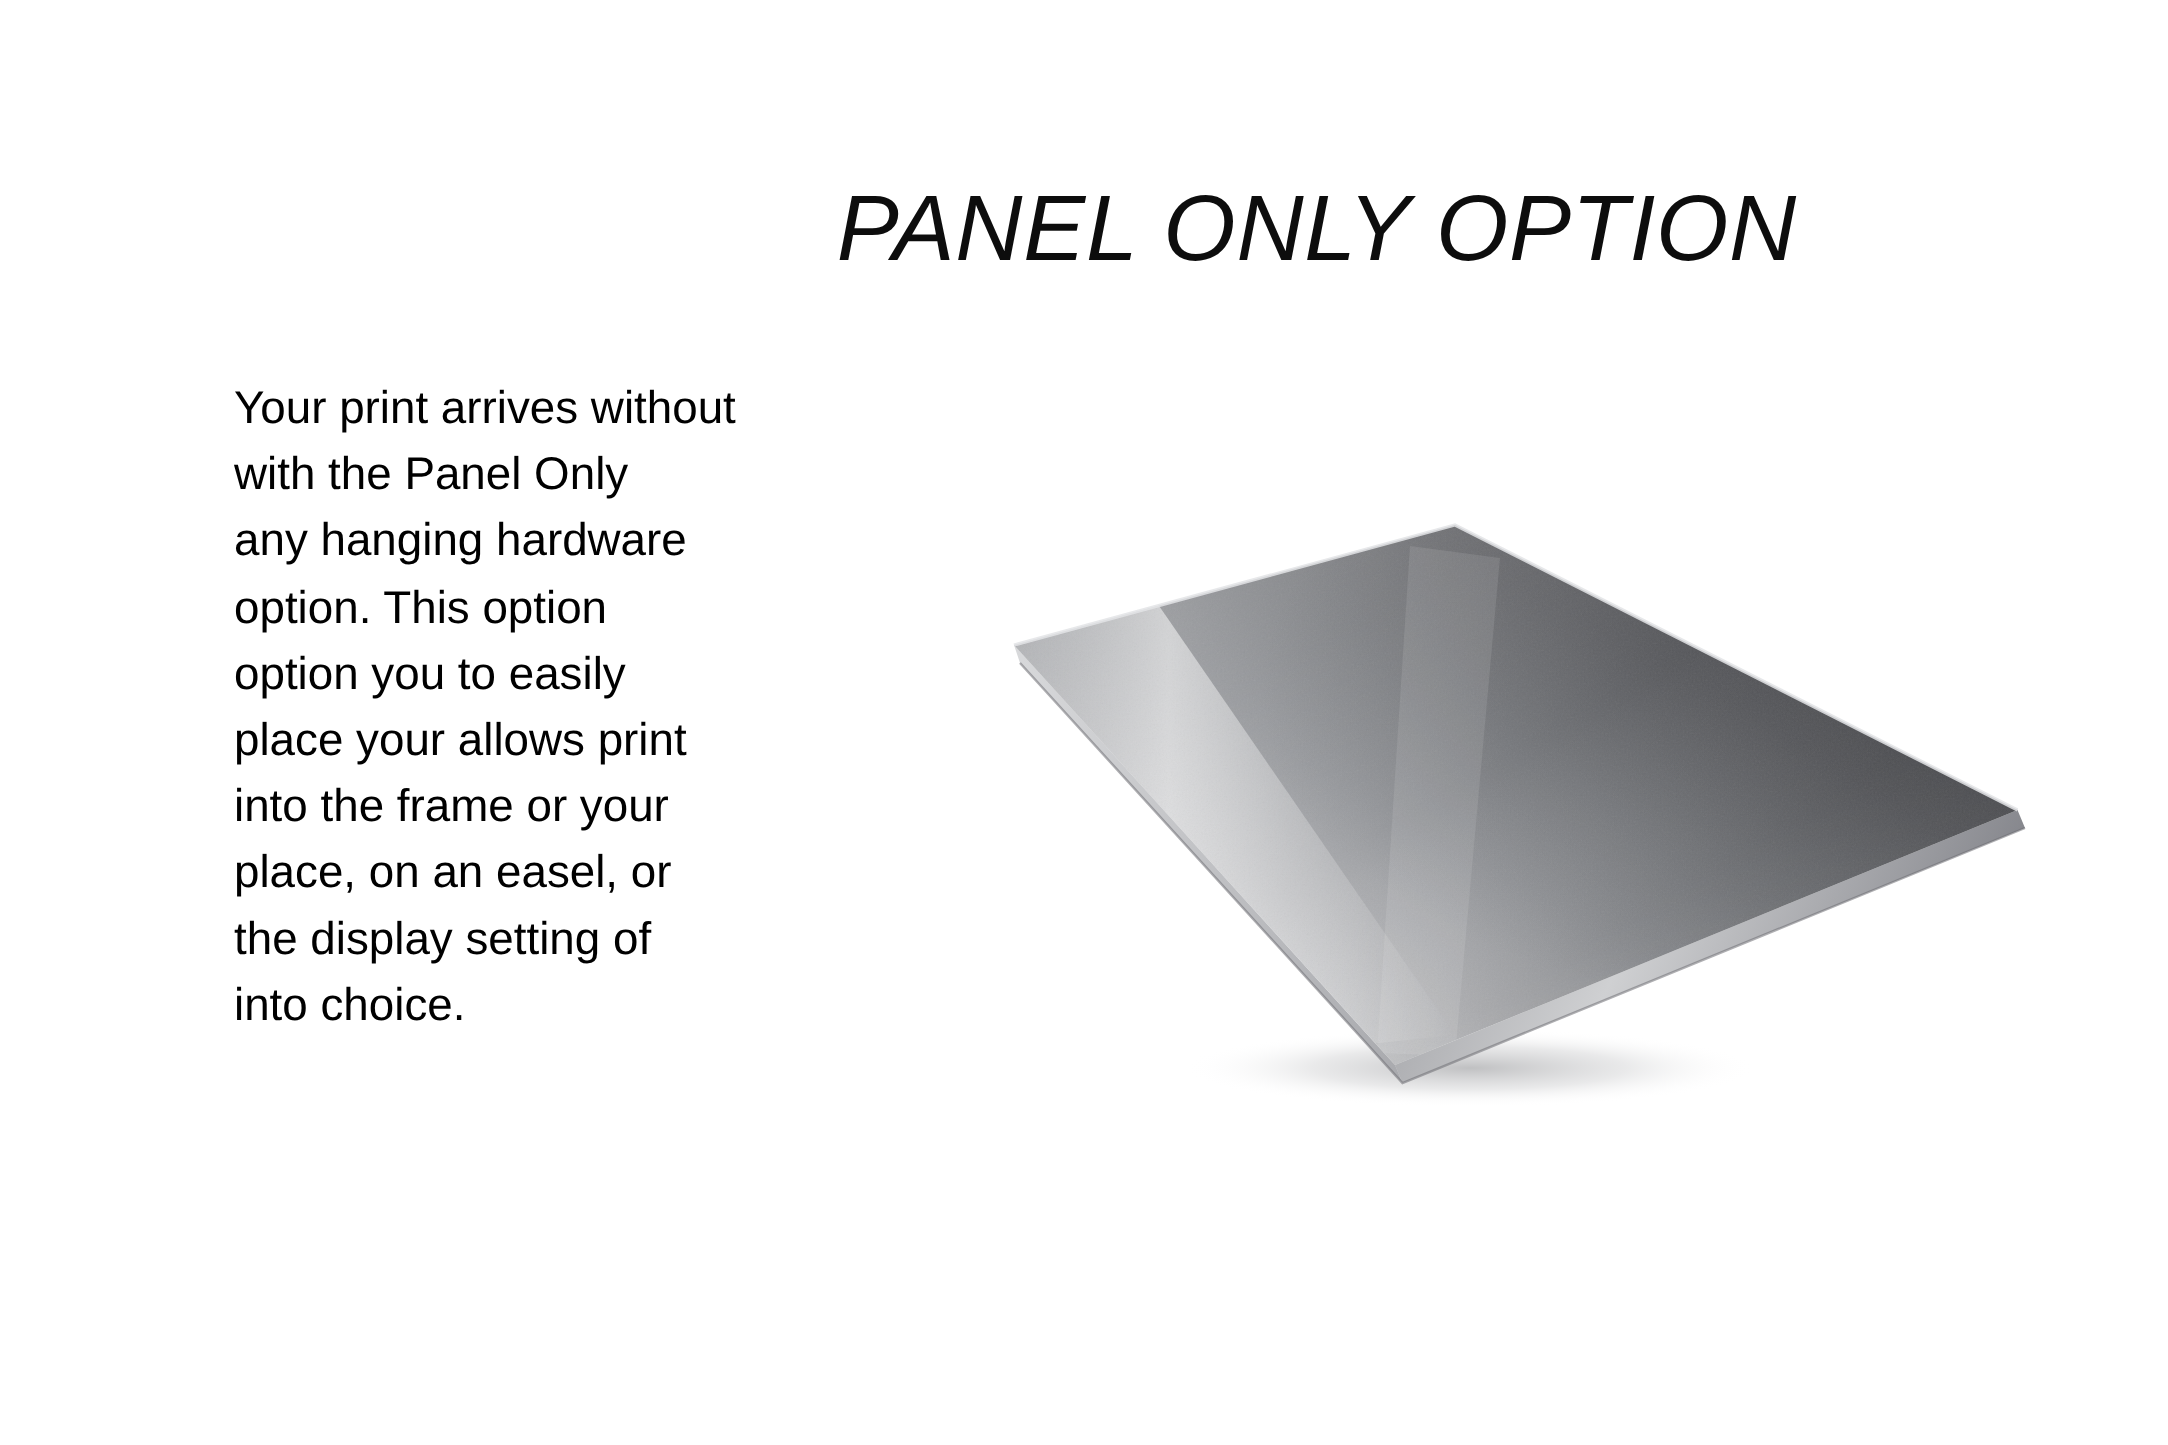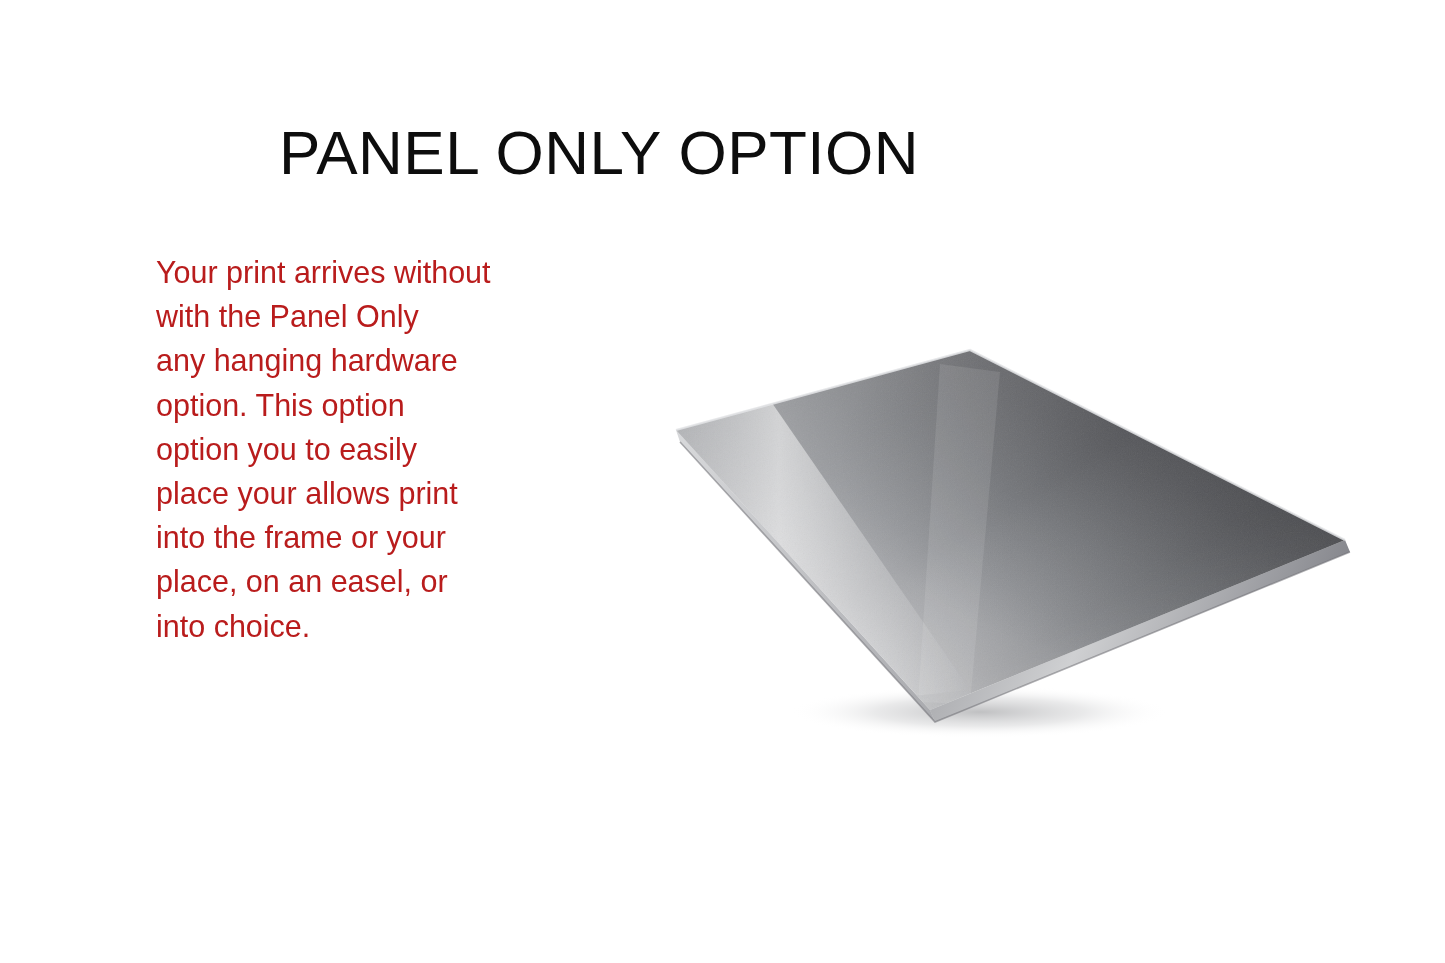--- a/index.html
+++ b/index.html
@@ -20,39 +20,40 @@
     background: #ffffff;
     overflow: hidden;
   }
 
   
   #slide-title {
     position: absolute;
     left: 0;
     top: 78px;
     width: 1198px;
-    text-align: center;
+    text-align: right;
     font-size: 62px;
     line-height: 1.05;
     font-weight: 400;
     color: #0d0d0d;
     letter-spacing: 0.5px;
     white-space: nowrap;
+    font-style: italic;
   }
 
   
   #body-copy {
     position: absolute;
     left: 156px;
     top: 250px;
     width: 430px;
     font-size: 30.5px;
     line-height: 44.2px;
     font-weight: 400;
-    color: #b91c1c;
+    color: #000000;
   }
   #body-copy .line {
     display: block;
     white-space: nowrap;
   }
 
   
   #panel-figure {
     position: absolute;
     left: 640px;
@@ -75,20 +76,21 @@
 
   <div id="body-copy">
     <span class="line">Your print arrives without</span>
     <span class="line">with the Panel Only</span>
     <span class="line">any hanging hardware</span>
     <span class="line">option. This option</span>
     <span class="line">option you to easily</span>
     <span class="line">place your allows print</span>
     <span class="line">into the frame or your</span>
     <span class="line">place, on an easel, or</span>
+    <span class="line">the display setting of</span>
     <span class="line">into choice.</span>
   </div>
 
   <div id="panel-figure">
     <svg viewBox="0 0 740 420" xmlns="http://www.w3.org/2000/svg" aria-hidden="true">
       <defs>
 
         <linearGradient id="faceGrad" x1="0.06" y1="0.92" x2="0.92" y2="0.10">
           <stop offset="0.00" stop-color="#c9cacc"></stop>
           <stop offset="0.12" stop-color="#d2d3d5"></stop>

